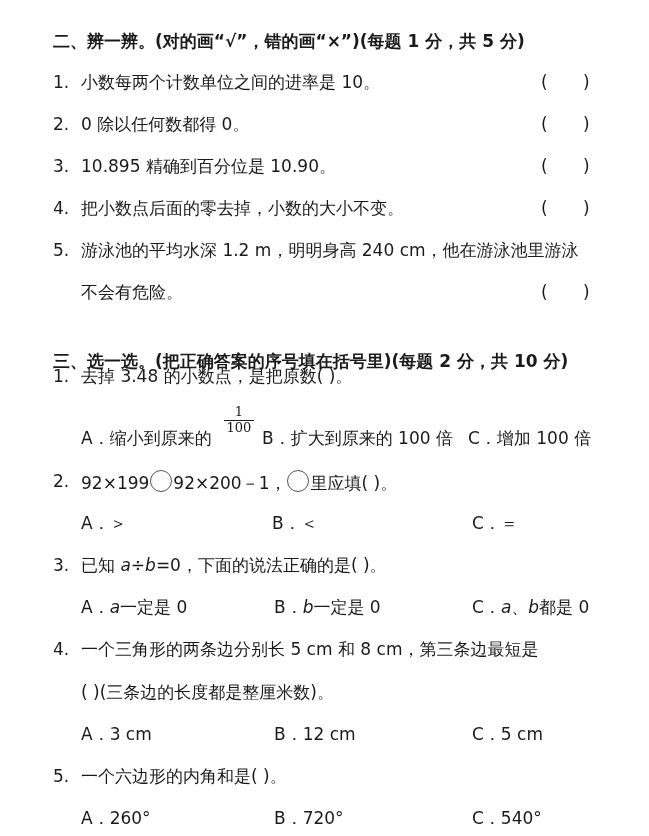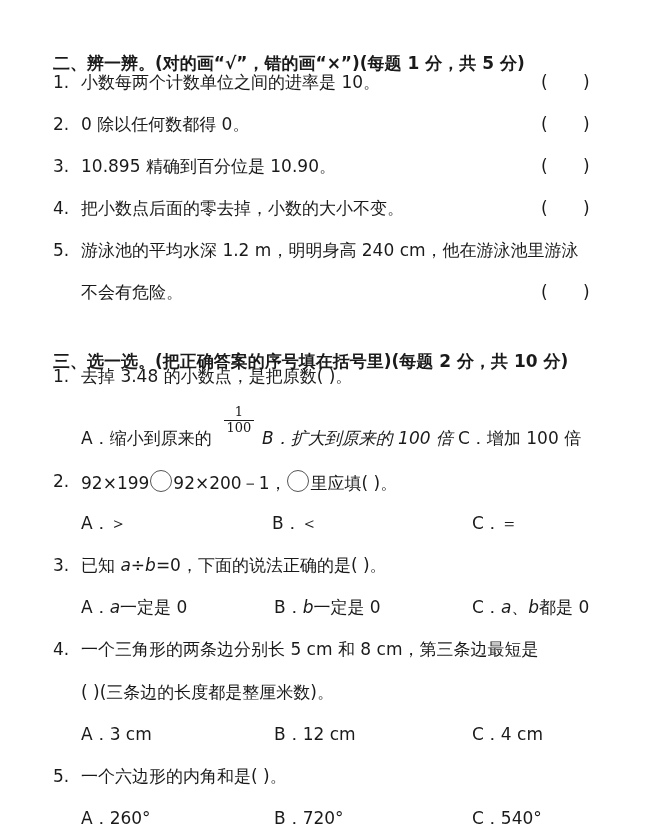--- a/index.html
+++ b/index.html
@@ -30,21 +30,21 @@
   .frac {
     position: absolute; left: 224px; top: -22px; width: 30px; text-align: center;
     font-family: "DejaVu Serif", "Liberation Serif", serif; font-size: 13px; line-height: 14px;
   }
   .frac .n { display: block; border-bottom: 1px solid #1a1a1a; padding-bottom: 1px; }
   .frac .d { display: block; }
 </style>
 </head>
 <body>
 
-<div class="line heading" style="top:30px;margin-top:22px;">二、辨一辨。(对的画“√”，错的画“×”)(每题 1 分，共 5 分)</div>
+<div class="line heading" style="top:30px;">二、辨一辨。(对的画“√”，错的画“×”)(每题 1 分，共 5 分)</div>
 
 <div class="line" style="top:71px; width:649px;">
   <span class="num">1.</span>
   <span class="txt">小数每两个计数单位之间的进率是 10。</span>
   <span class="paren">(<span class="r">)</span></span>
 </div>
 
 <div class="line" style="top:113px; width:649px;">
   <span class="num">2.</span>
   <span class="txt">0 除以任何数都得 0。</span>
@@ -79,22 +79,22 @@
   <span class="txt">去掉 3.48 的小数点，是把原数(       )。</span>
 </div>
 <div class="line" style="top:427px; width:649px;">
   <span class="opt optA">
     <span>A．缩小到原来的</span>
   </span>
   <span class="frac">
     <span class="n">1</span>
     <span class="d">100</span>
   </span>
-  <span class="opt" style="left:262px;font-style:italic;">B．扩大到原来的 100 倍</span>
-  <span class="opt" style="left:458px;">C．增加 100 倍</span>
+  <span class="opt" style="left:262px;">B．扩大到原来的 100 倍</span>
+  <span class="opt" style="left:468px;">C．增加 100 倍</span>
 </div>
 
 <div class="line" style="top:470px; width:649px;">
   <span class="num">2.</span>
   <span class="txt">
     <span>92×199</span><span class="circle"></span><span>92×200－1，</span><span class="circle"></span><span>里应填(       )。</span>
   </span>
 </div>
 <div class="line" style="top:512px; width:649px;">
   <span class="opt optA">A．＞</span>
@@ -117,21 +117,21 @@
 <div class="line" style="top:638px; width:649px;">
   <span class="num">4.</span>
   <span class="txt">一个三角形的两条边分别长 5 cm 和 8 cm，第三条边最短是</span>
 </div>
 <div class="line" style="top:681px; width:649px;">
   <span class="txt">(       )(三条边的长度都是整厘米数)。</span>
 </div>
 <div class="line" style="top:723px; width:649px;">
   <span class="opt optA">A．3 cm</span>
   <span class="opt optB2">B．12 cm</span>
-  <span class="opt optC">C．4 cm</span>
+  <span class="opt optC">C．5 cm</span>
 </div>
 
 <div class="line" style="top:765px; width:649px;">
   <span class="num">5.</span>
   <span class="txt">一个六边形的内角和是(       )。</span>
 </div>
 <div class="line" style="top:807px; width:649px;">
   <span class="opt optA">A．260°</span>
   <span class="opt optB2">B．720°</span>
   <span class="opt optC">C．540°</span>

